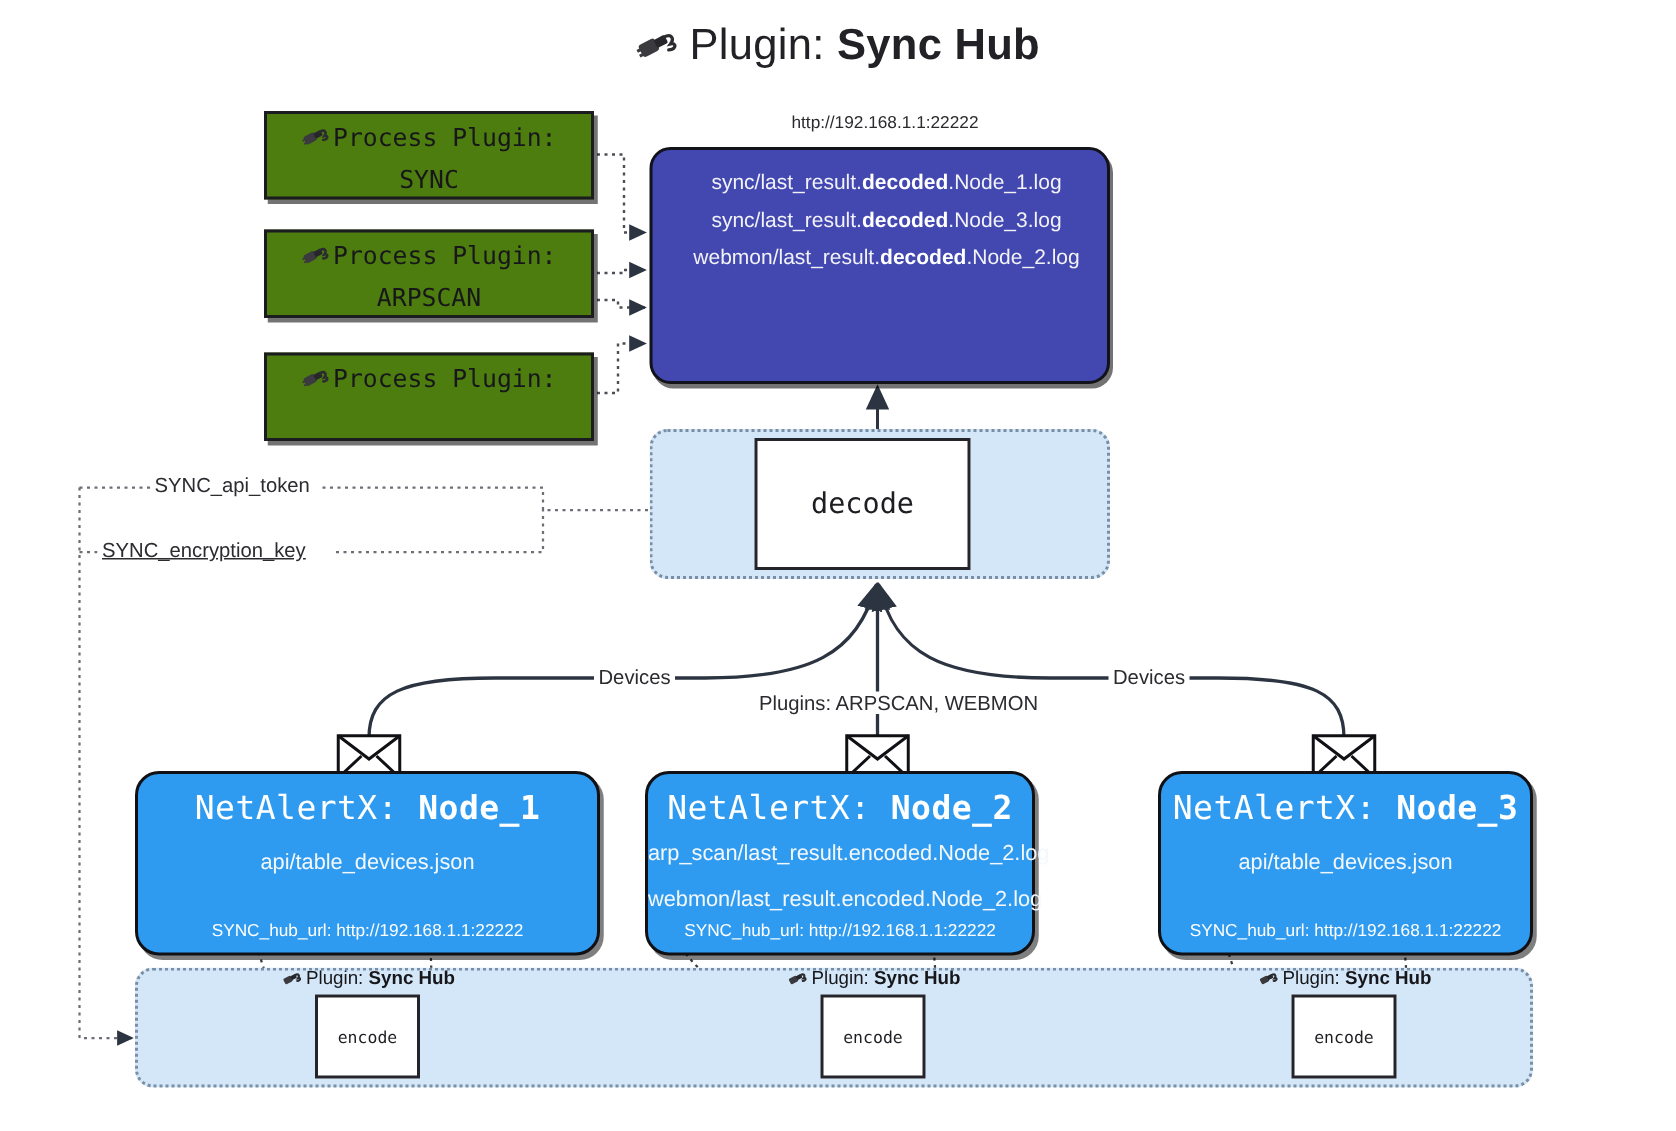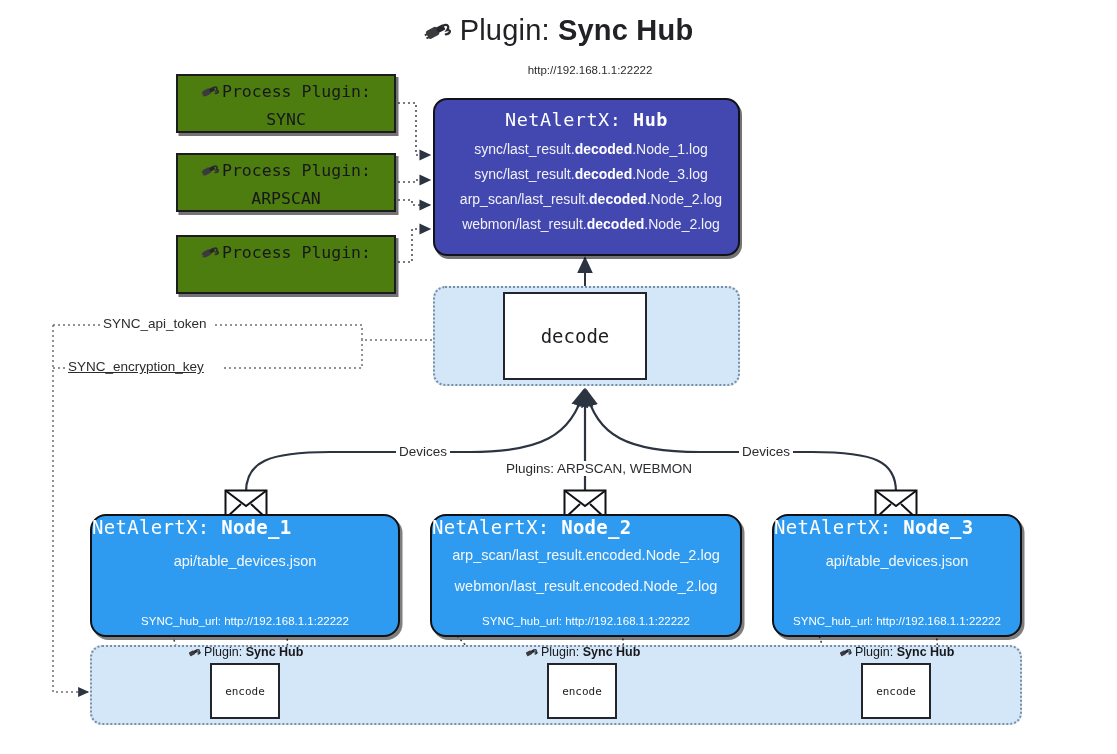--- a/index.html
+++ b/index.html
@@ -35,21 +35,21 @@
     font-size: 29px;
     color: #222226;
     letter-spacing: .2px;
     white-space: nowrap;
   }
   #title .plug { display:inline-block; vertical-align:-3px; margin-right:6px; }
   #title .bold { font-weight: bold; }
 
   
   #hub-url {
-    left: 435px; top: 64px; width: 310px;
+    left: 435px; top: 76px; width: 310px;
     text-align: center;
     font-size: 11.5px;
     color: #2b2b2f;
   }
 
   
   #hub-box {
     left: 433px; top: 98px; width: 307px; height: 158px;
     background: #4248b0;
     border: 2.5px solid #11121a;
@@ -128,43 +128,44 @@
 
   
   .node-box {
     background: #2f9bf0;
     border: 2.5px solid #101015;
     border-radius: 16px;
     box-shadow: 2.5px 3px 0 rgba(0,0,0,.5);
     color: #ffffff;
   }
   .node-box .n-title {
-    text-align: left;
-    font-family: "DejaVu Sans Mono", monospace;
-    font-size: 19px;
+    text-align: center;
+    font-family: "DejaVu Sans Mono", monospace;
+    font-size: 22px;
+    margin-top: 11px;
     letter-spacing: .3px;
   }
   .node-box .n-title b { font-weight: bold; }
   .node-box .n-line {
     text-align: center;
     font-size: 14.5px;
     color: #f4f8fc;
     white-space: nowrap;
     line-height: 27px;
   }
   .node-box .n-foot {
     position: absolute;
     left: 0; bottom: 8px; width: 100%;
     text-align: center;
     font-size: 11.5px;
     color: #ffffff;
     white-space: nowrap;
   }
   #node1 { left: 90px;  top: 514px; width: 310px; height: 123px; }
-  #node2 { left: 430px; top: 514px; width: 312px; height: 123px; }
+  #node2 { left: 430px; top: 514px; width: 260px; height: 123px; }
   #node3 { left: 772px; top: 514px; width: 250px; height: 123px; }
   #node1 .n-line { margin-top: 10px; }
   #node3 .n-line { margin-top: 10px; }
   #node2 .n-line { margin-top: 4px; }
 
   
   .envelope { width: 44px; height: 31px; }
   #env1 { left: 224px; top: 489px; }
   #env2 { left: 563px; top: 489px; }
   #env3 { left: 874px; top: 489px; }
@@ -253,24 +254,22 @@
           <rect x="0" y="10" width="3" height="2" fill="#3a3a3f"></rect>
           <rect x="0" y="13.6" width="3" height="2" fill="#3a3a3f"></rect>
         </g>
       </svg>
     </span><span>Plugin: </span><span class="bold">Sync Hub</span>
   </div>
 
   <div class="node-abs" id="hub-url">http://192.168.1.1:22222</div>
 
   <div class="node-abs" id="hub-box">
-    <div class="hub-title"><span>NetAlertX: </span><b>Hub</b></div>
     <div class="hub-line"><span>sync/last_result.</span><b>decoded</b><span>.Node_1.log</span></div>
     <div class="hub-line"><span>sync/last_result.</span><b>decoded</b><span>.Node_3.log</span></div>
-    <div class="hub-line"><span>arp_scan/last_result.</span><b>decoded</b><span>.Node_2.log</span></div>
     <div class="hub-line"><span>webmon/last_result.</span><b>decoded</b><span>.Node_2.log</span></div>
   </div>
 
   <div class="node-abs pp-box" id="pp-sync">
     <div class="r1"><span class="plug-s"><svg width="20" height="17" viewBox="0 0 30 26">
             <g transform="rotate(-28 15 13)">
               <rect x="2" y="8" width="12" height="9" rx="2" fill="#3a3a3f"></rect>
               <rect x="13" y="9.5" width="8" height="6" rx="1.2" fill="#26262b"></rect>
               <path d="M20,11 C26,11 26,15 22,17 C26,18 24,22 19,20" fill="none" stroke="#2b2b30" stroke-width="2.6" stroke-linecap="round"></path>
               <rect x="0" y="10" width="3" height="2" fill="#3a3a3f"></rect>

